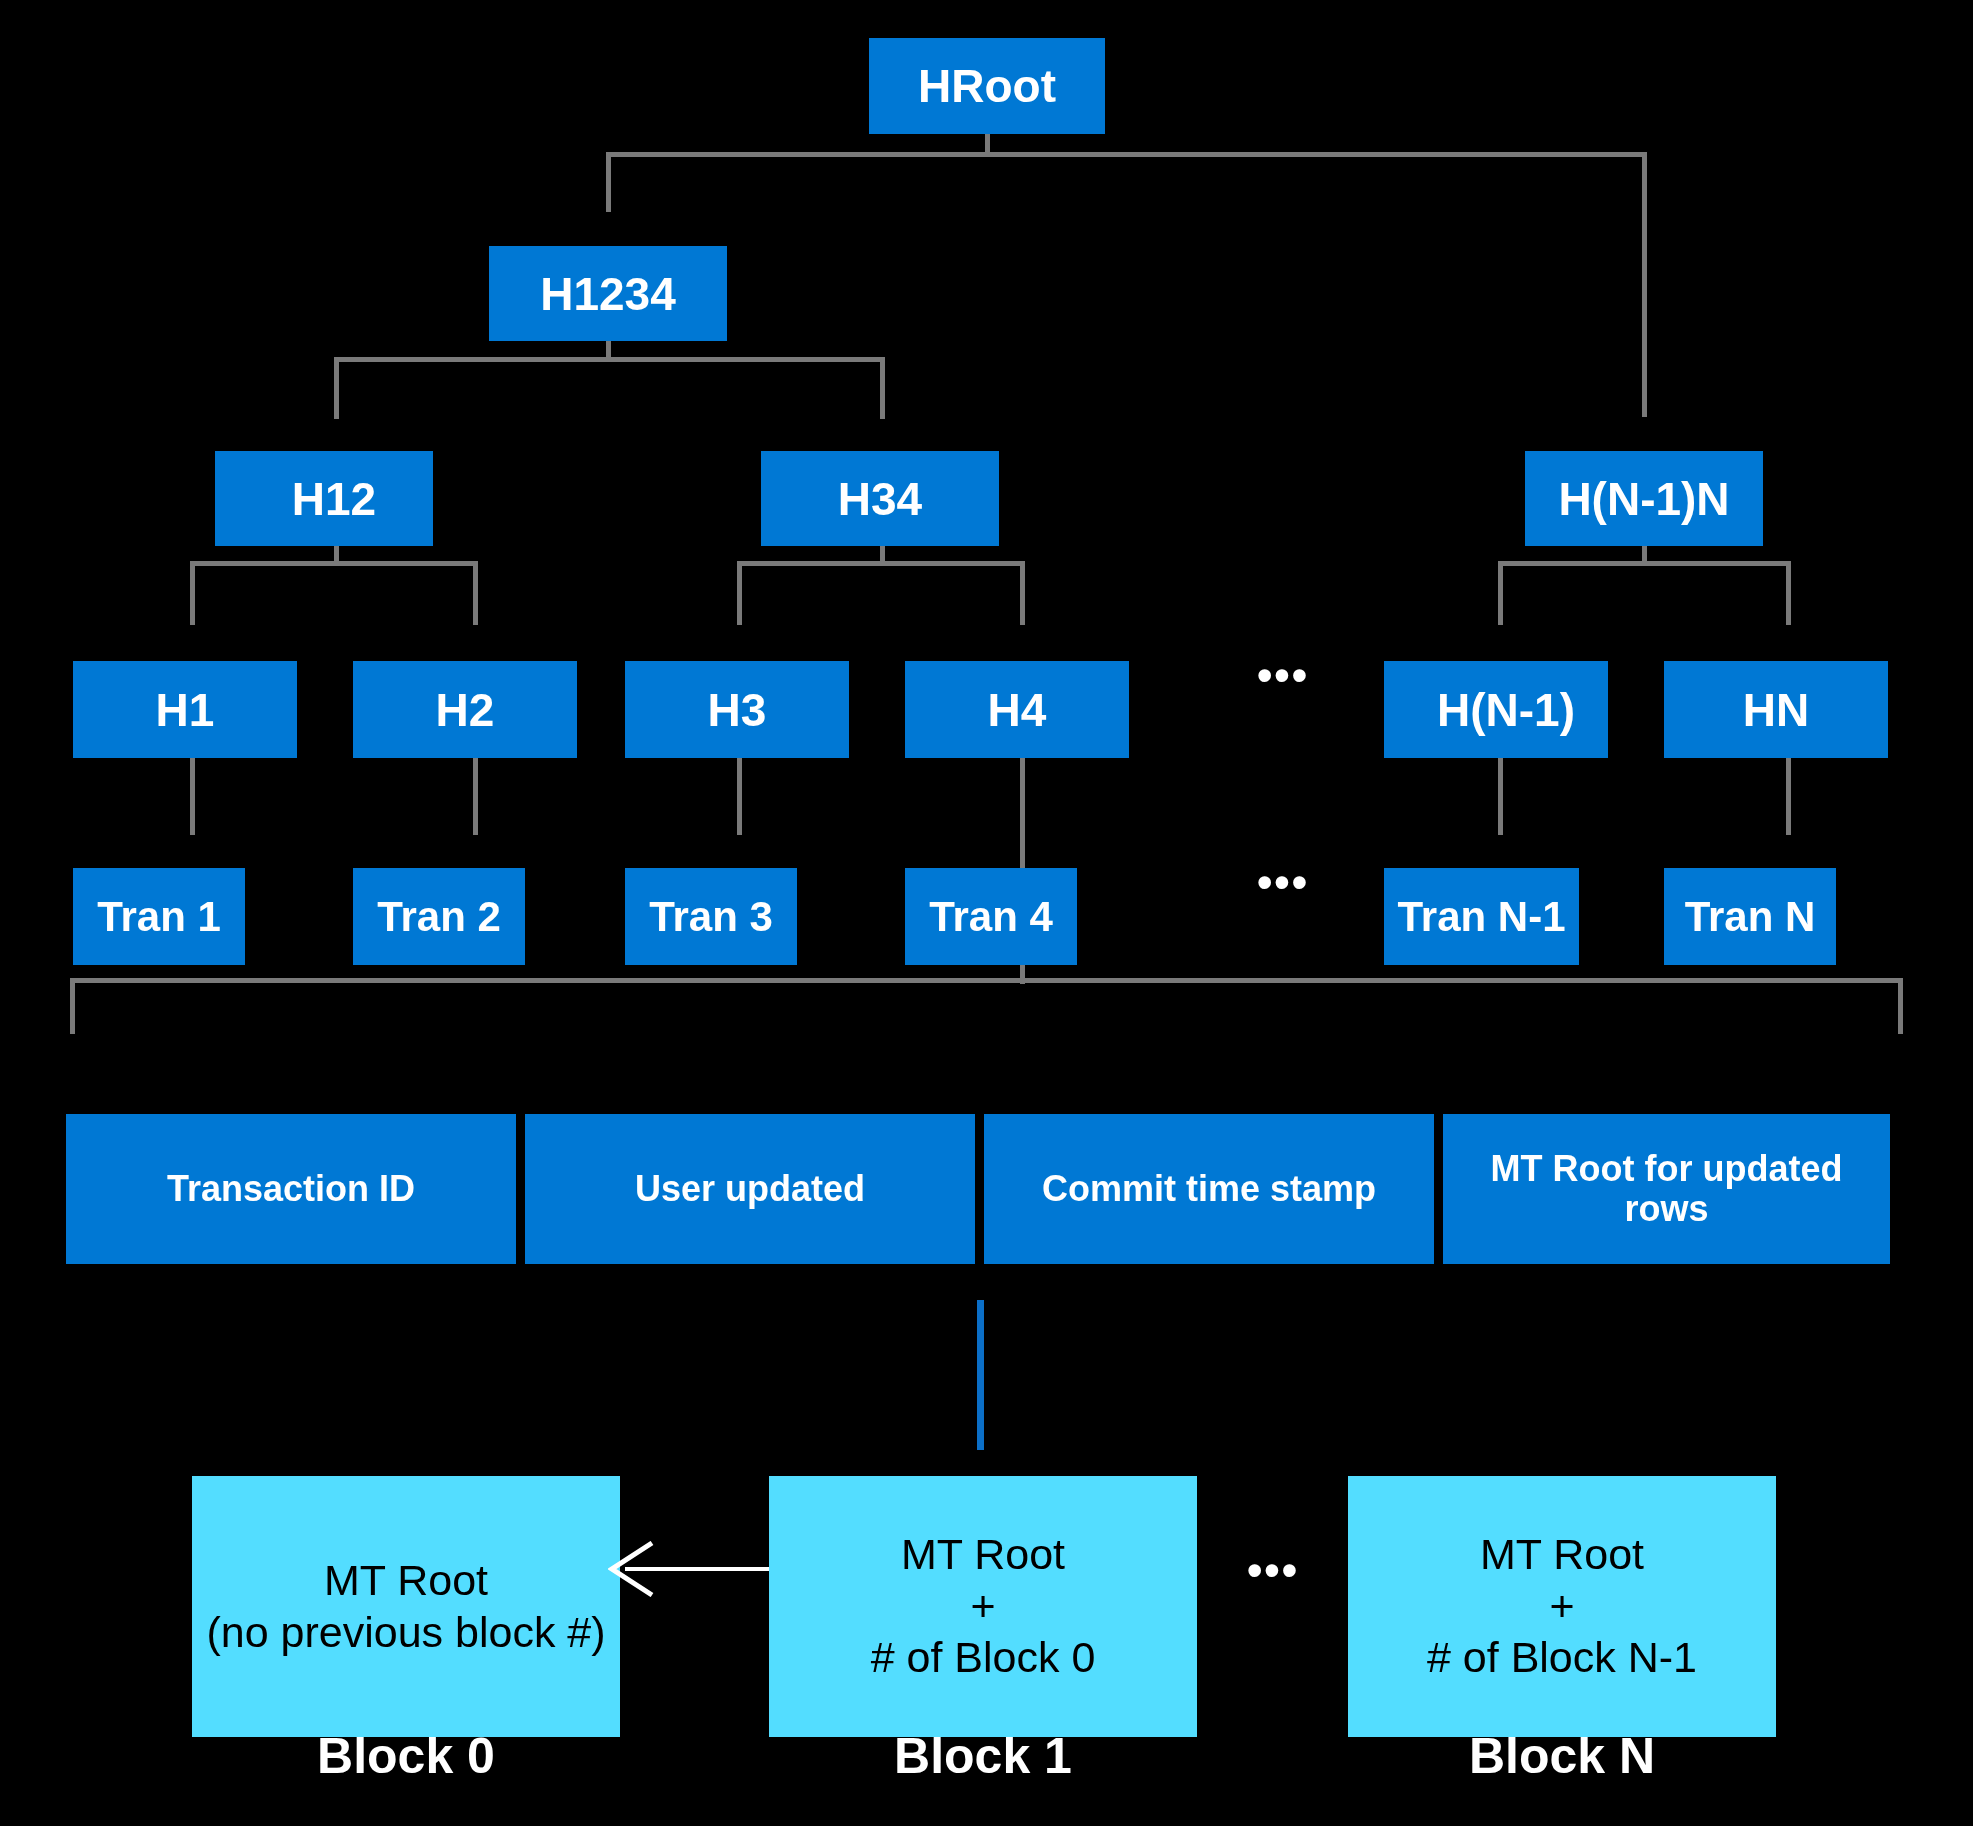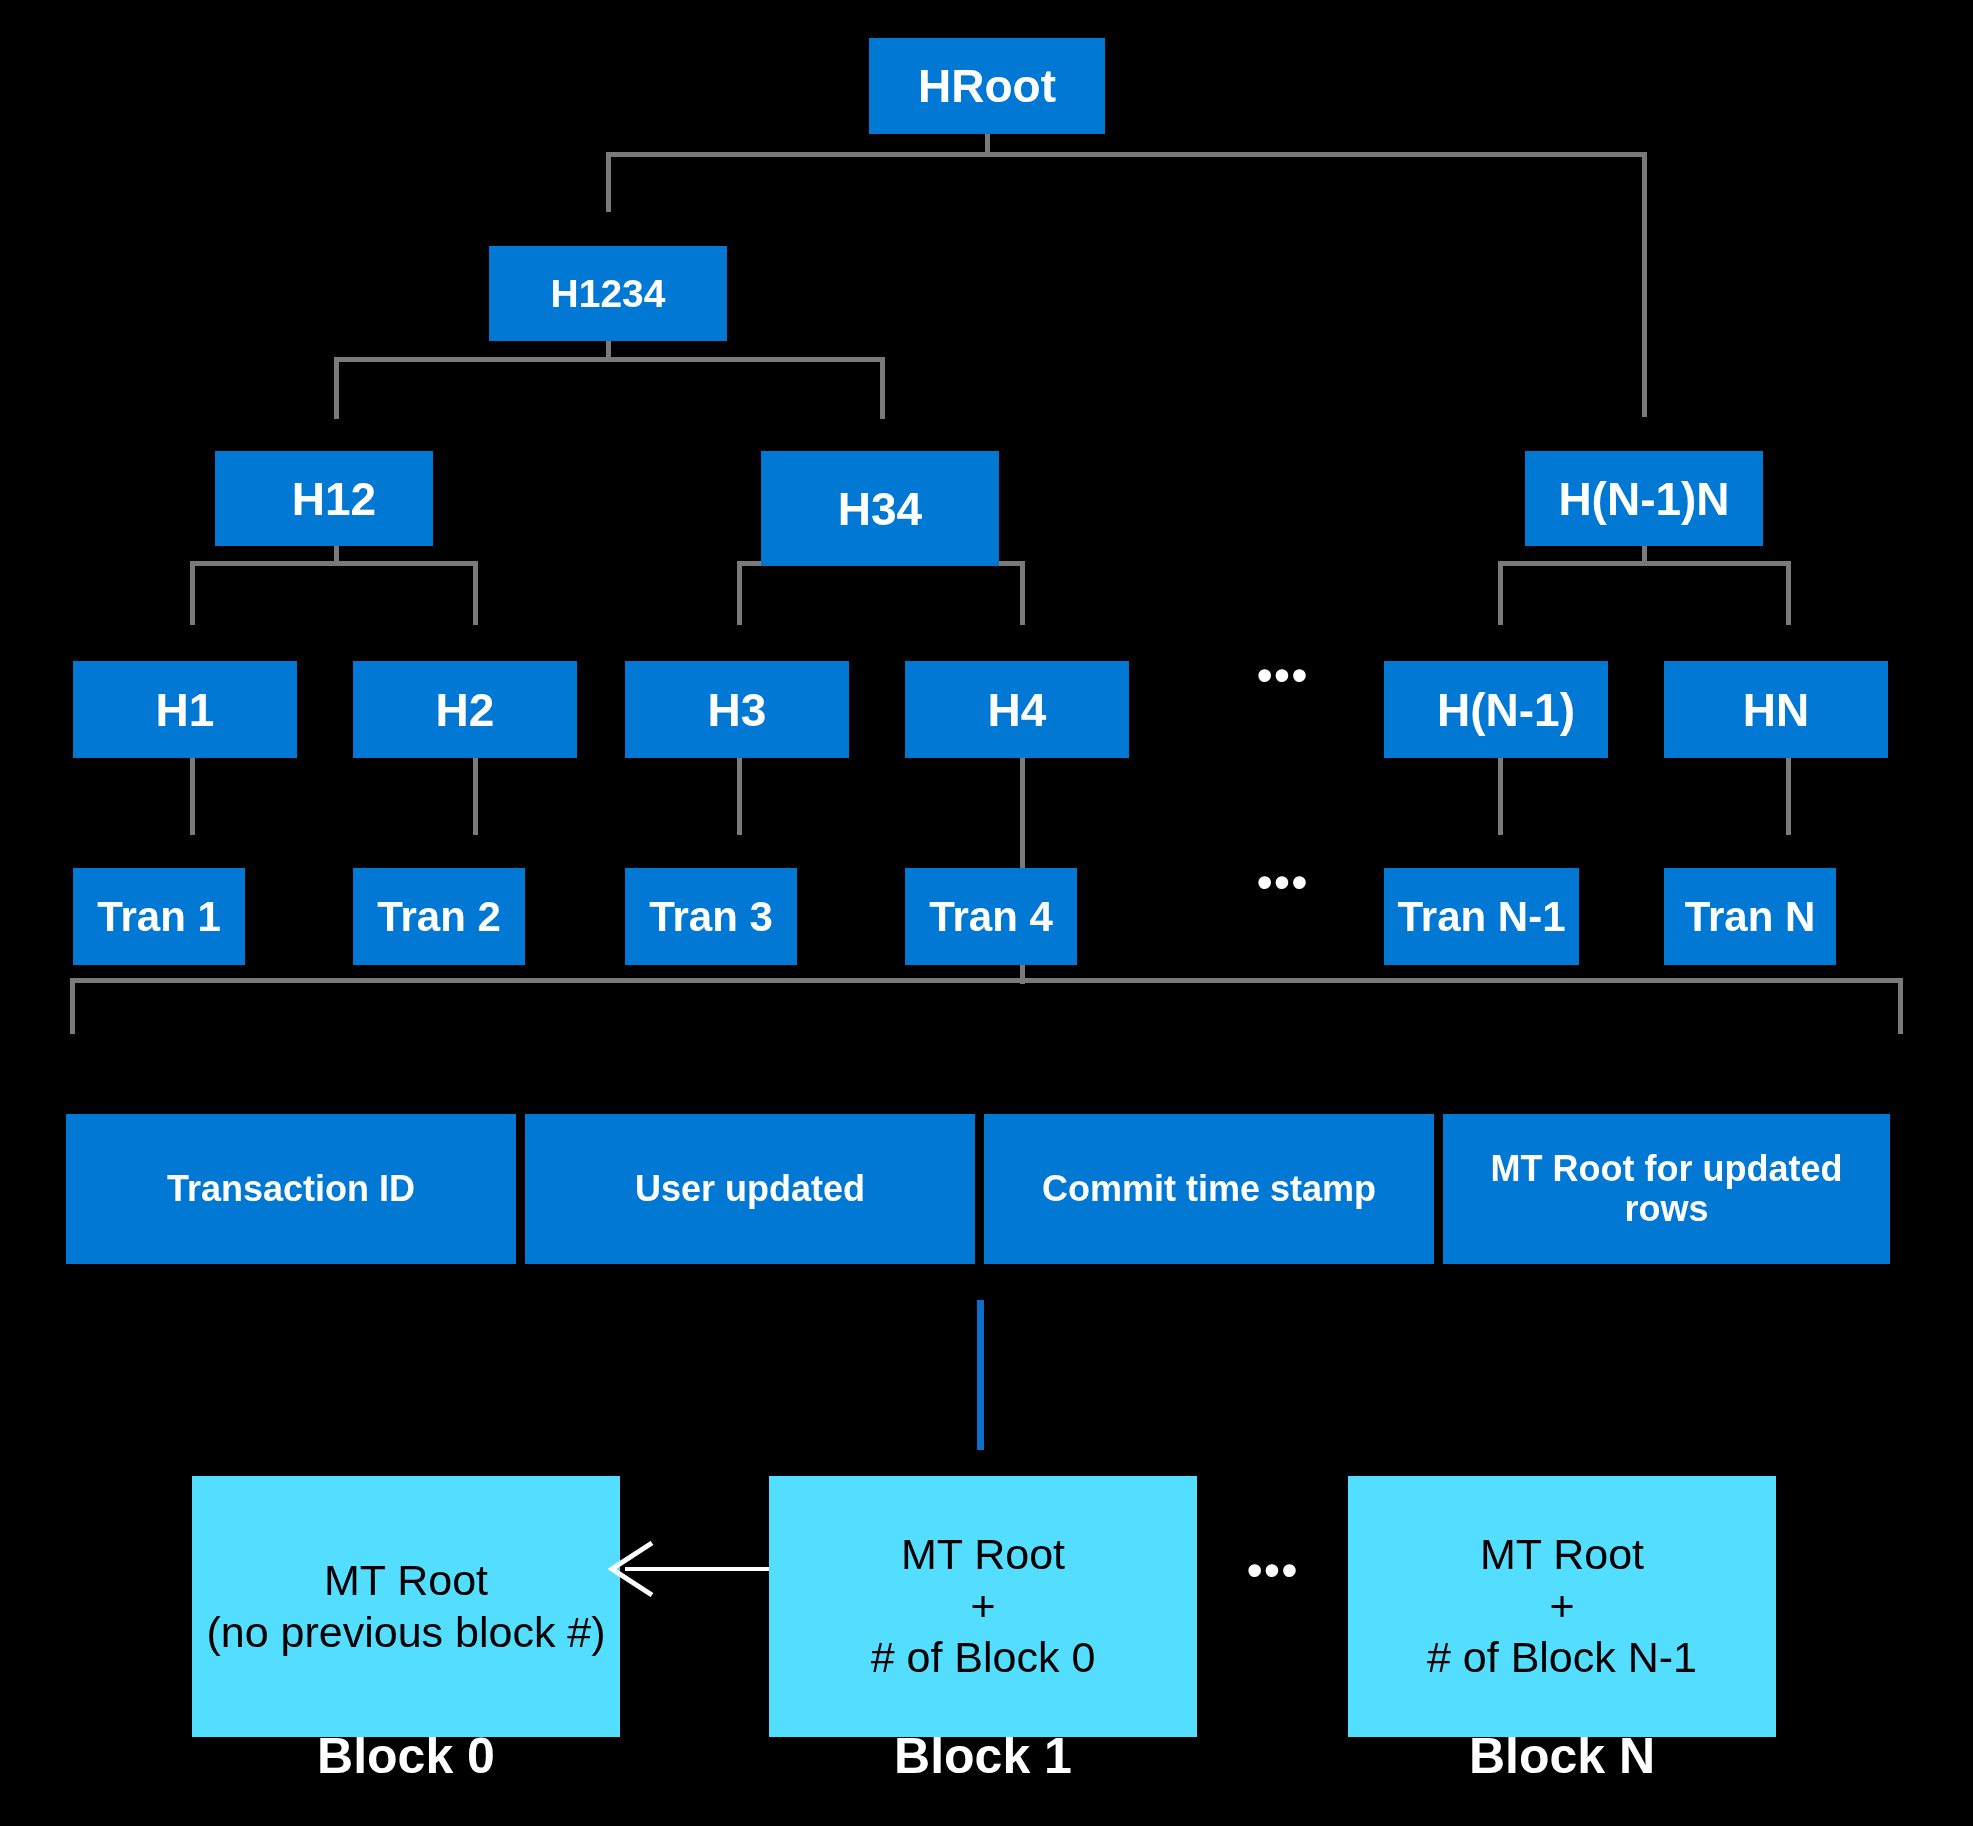--- a/index.html
+++ b/index.html
@@ -138,28 +138,28 @@
   <div class="ln lnh" style="left:70px; top:978px; width:1833px;"></div>
   <div class="ln lnv" style="left:70px; top:978px; height:56px;"></div>
   <div class="ln lnv" style="left:1898px; top:978px; height:56px;"></div>
 
   <div class="bluelink" style="left:977px; top:1300px; height:150px;"></div>
 
   <div class="box node" style="left:869px; top:0px; width:236px; height:96px; font-size:46px;">
     <span>HRoot</span>
   </div>
 
-  <div class="box node" style="left:489px; top:208px; width:238px; height:95px; font-size:39px;text-align:center;">
+  <div class="box node" style="left:489px; top:208px; width:238px; height:95px; font-size:46px;text-align:center;">
     <span>H1234</span>
   </div>
 
   <div class="box node" style="left:215px; top:413px; width:218px; height:95px; font-size:46px;padding-left:20px;">
     <span>H12</span>
   </div>
-  <div class="box node" style="left:761px; top:413px; width:238px; height:115px; font-size:46px;">
+  <div class="box node" style="left:761px; top:413px; width:238px; height:95px; font-size:46px;">
     <span>H34</span>
   </div>
   <div class="box node" style="left:1525px; top:413px; width:238px; height:95px; font-size:46px;">
     <span>H(N-1)N</span>
   </div>
 
   <div class="box node" style="left:73px; top:623px; width:224px; height:97px; font-size:46px;">
     <span>H1</span>
   </div>
   <div class="box node" style="left:353px; top:623px; width:224px; height:97px; font-size:46px;">

